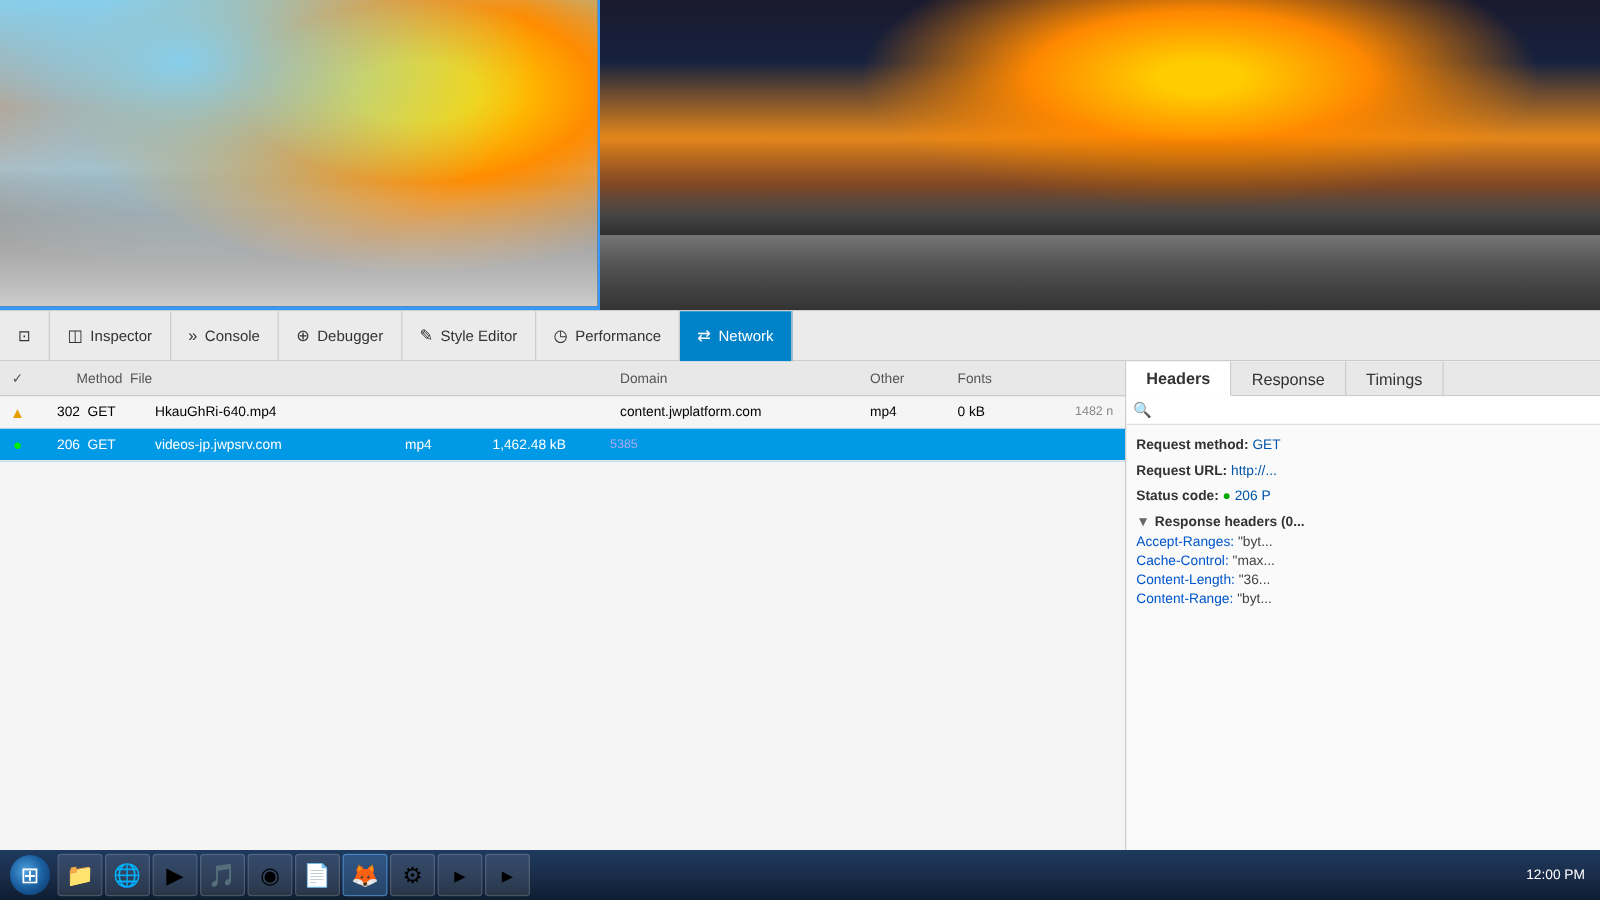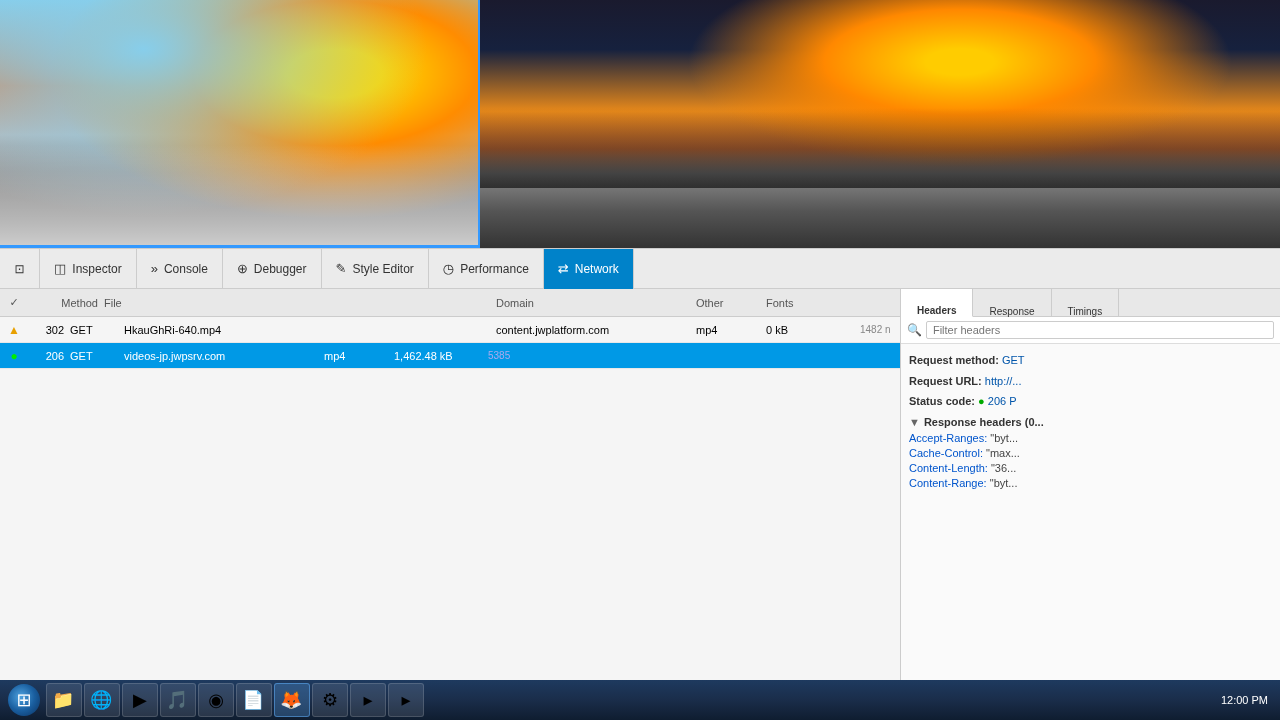--- a/index.html
+++ b/index.html
@@ -172,23 +172,23 @@
     .headers-tabs {
       display: flex;
       background: #e8e8e8;
       border-bottom: 1px solid #ccc;
       height: 28px;
     }
     .headers-tab {
       padding: 0 16px;
       height: 28px;
       display: flex;
-      align-items: flex-end;
-      cursor: pointer;
-      font-size: 10px;
+      align-items: center;
+      cursor: pointer;
+      font-size: 13px;
       color: #333;
       border-right: 1px solid #ccc;
     }
     .headers-tab.active {
       background: white;
       border-bottom: 1px solid white;
       margin-bottom: -1px;
       font-weight: bold;
     }
     .headers-content {
@@ -479,21 +479,20 @@
         <div class="headers-tab">
           <span>Response</span>
         </div>
         <div class="headers-tab">
           <span>Timings</span>
         </div>
       </div>
 
       <div class="filter-headers">
         <span class="filter-icon">🔍</span>
-        <input class="filter-input" type="text" placeholder="Filter headers" style="">
       </div>
 
       <div class="headers-content">
 
         <div class="header-item">
           <span class="header-label">Request method:</span>
           <span class="header-value"> <span>GET</span></span>
         </div>
 
         <div class="header-item">

